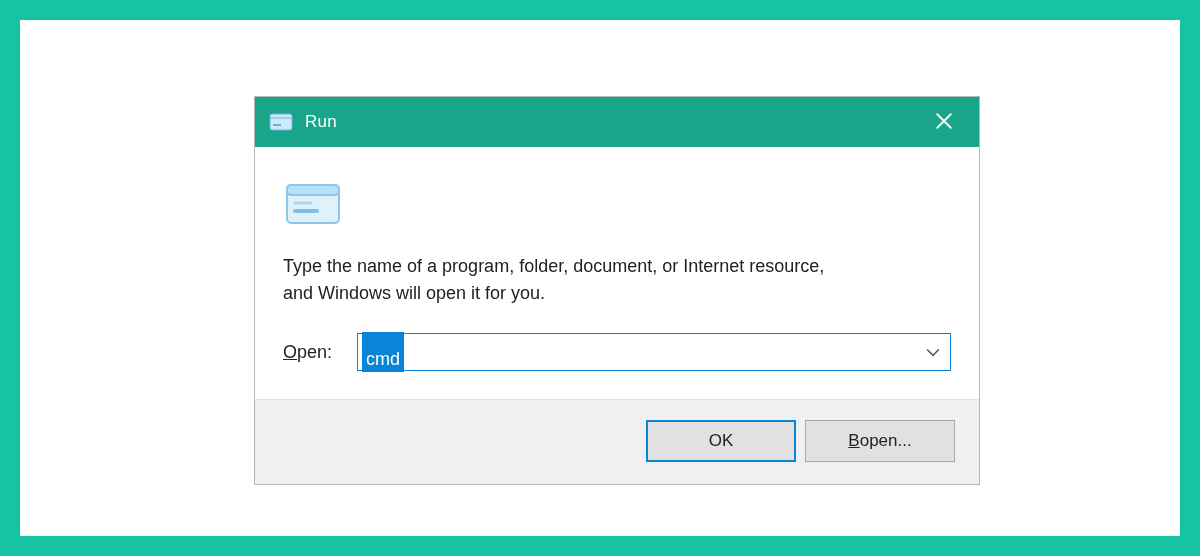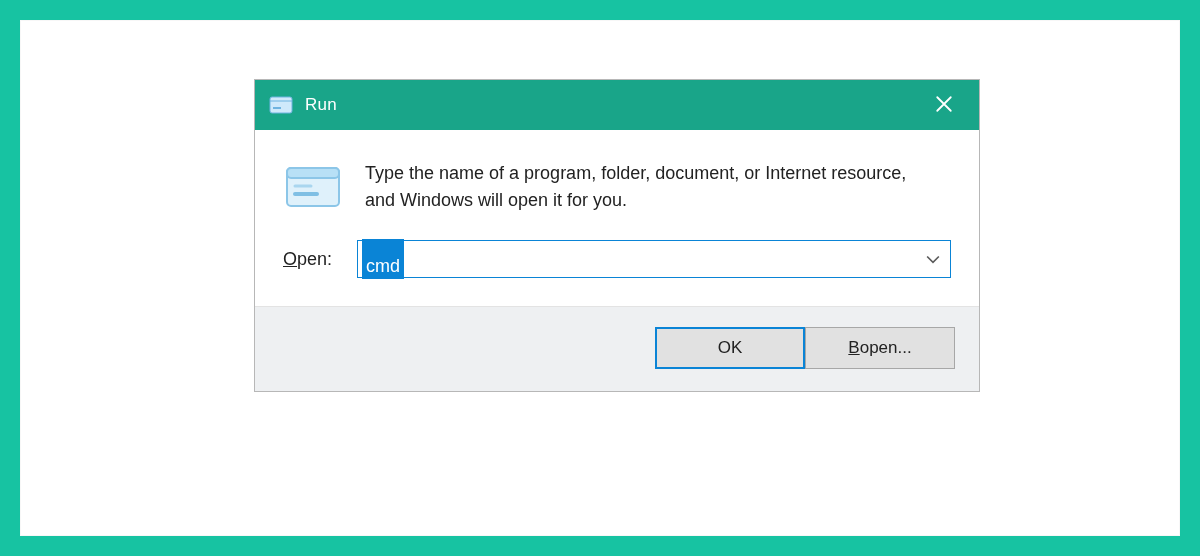--- a/index.html
+++ b/index.html
@@ -19,21 +19,21 @@
   .inner-panel {
     width: 100%;
     height: 100%;
     background: #ffffff;
     position: relative;
     box-shadow: inset 0 0 0 1px rgba(0,0,0,0.03);
   }
   .dialog {
     position: absolute;
     left: 234px;
-    top: 59px;
+    top: 76px;
     width: 726px;
     border: 1px solid #b7b7b7;
     background: #ffffff;
     box-shadow: 0 0 0 rgba(0,0,0,0);
   }
   .titlebar {
     height: 50px;
     background: #19a589;
     display: flex;
     align-items: center;
@@ -63,20 +63,21 @@
     cursor: pointer;
   }
   .body-area {
     padding: 30px 28px 28px 28px;
     background: #ffffff;
   }
   .msg-row {
     display: flex;
     align-items: flex-start;
     gap: 22px;
+    flex-direction: column;
   }
   .run-large-icon {
     width: 60px;
     height: 54px;
     flex: 0 0 auto;
   }
   .msg-text {
     font-size: 18px;
     line-height: 1.5;
     color: #222;
@@ -121,21 +122,21 @@
     display: flex;
     align-items: center;
     justify-content: center;
     cursor: pointer;
   }
   .button-bar {
     background: #eef0f2;
     padding: 20px 24px 22px 24px;
     display: flex;
     justify-content: flex-end;
-    gap: 0;
+    gap: 9px;
     border-top: 1px solid #e3e3e3;
   }
   .btn {
     min-width: 150px;
     height: 42px;
     background: #e1e1e1;
     border: 1px solid #a7a7a7;
     font-size: 17px;
     color: #222;
     display: flex;

